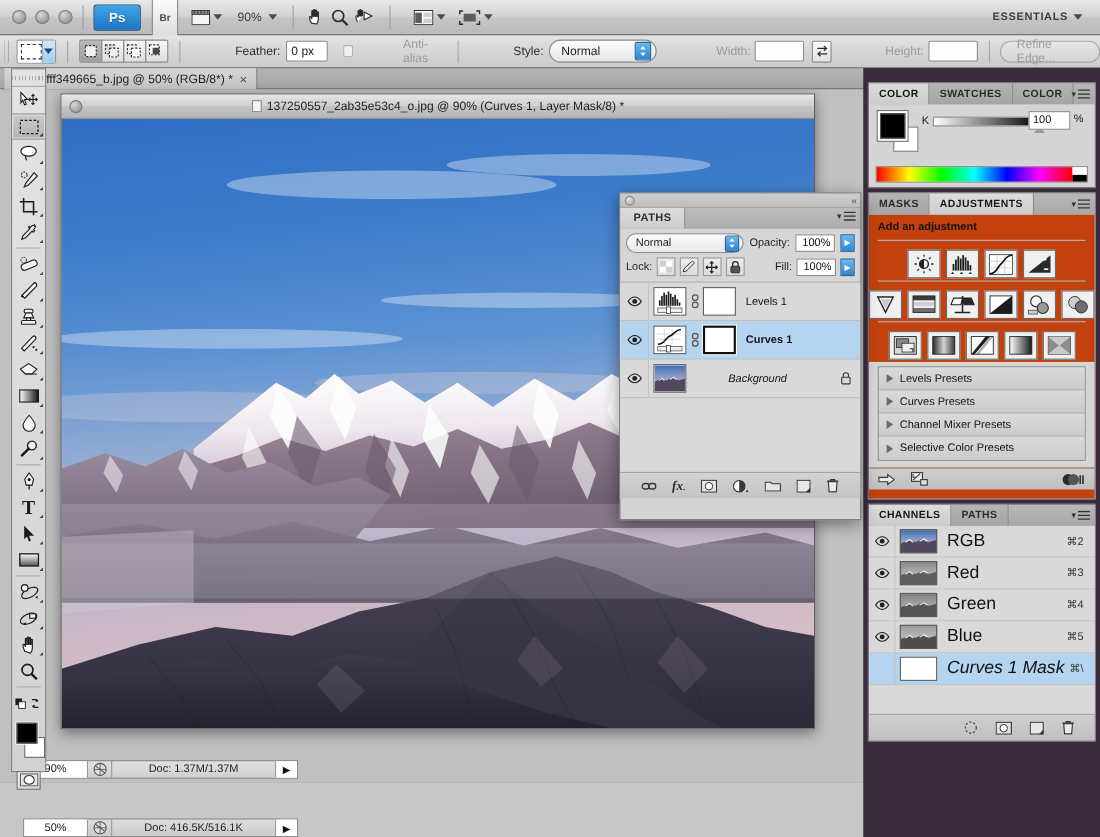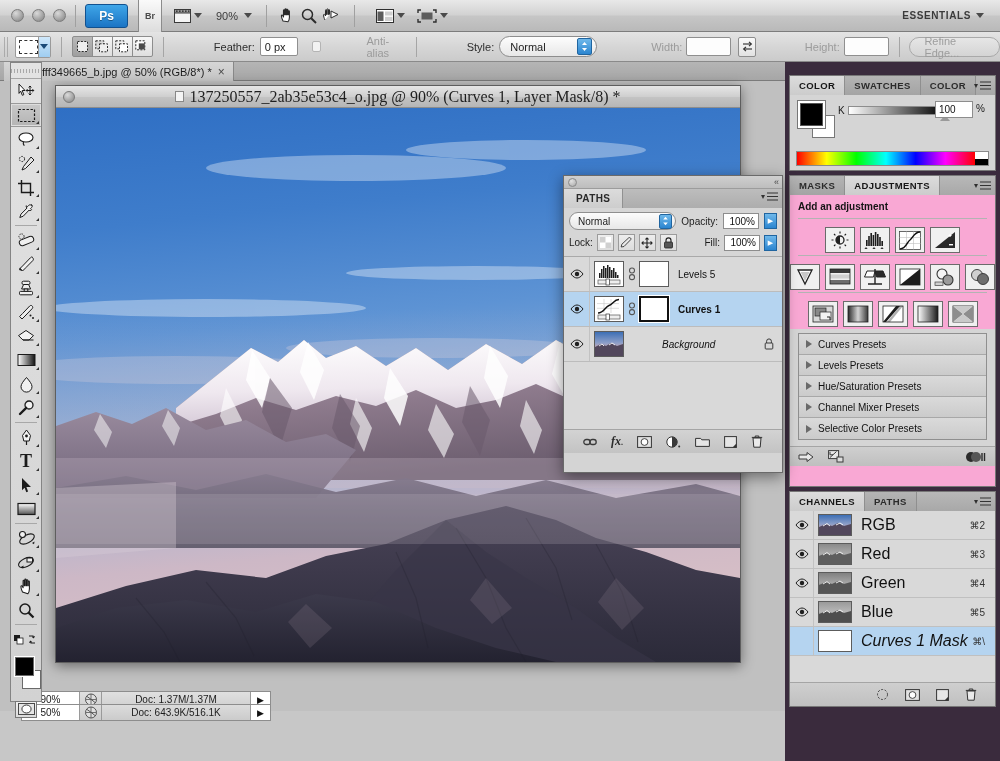--- a/index.html
+++ b/index.html
@@ -157,35 +157,35 @@
   .docwin .titlebar {
     height:22px;
     background:linear-gradient(180deg,#e6e6e6,#cfcfcf 50%,#c4c4c4 51%,#b6b6b6);
     border-bottom:1px solid #8d8d8d;
     display:flex;align-items:center;position:relative;
   }
   .docwin .titlebar .dot{
     margin-left:7px;width:12px;height:12px;border-radius:50%;
     background:radial-gradient(circle at 35% 30%,#dadada,#9c9c9c 70%,#858585);border:1px solid #7b7b7b;}
   .doctitle{
-    position:absolute;left:0;right:0;text-align:right;font-size:16px;color:#1f1f1f;
-    display:flex;align-items:center;justify-content:center;gap:5px;font-family:Liberation Serif, serif;
+    position:absolute;left:0;right:0;text-align:right;font-size:11px;color:#1f1f1f;
+    display:flex;align-items:center;justify-content:center;gap:5px;
   }
   .docpageicon{width:9px;height:11px;background:#f4f4f4;border:1px solid #888;}
   .canvas { position:absolute;left:0;top:22px;width:684px;height:554px;overflow:hidden;background:#7a7a7a; }
   .photo { position:absolute;left:0;top:0;width:684px;height:554px; }
 
   
   .docstatus {
     position:absolute;left:21px;top:691px;width:250px;height:17px;
     display:flex;align-items:stretch;
     background:linear-gradient(180deg,#e0e0e0,#d0d0d0);
     border:1px solid #8d8d8d;
   }
-  .docstatus.lower{ top:704px; background:linear-gradient(180deg,#dcdcdc,#cbcbcb); }
+  .docstatus.lower{ top:744px; background:linear-gradient(180deg,#dcdcdc,#cbcbcb); }
   .ds-zoom{width:58px;background:#fff;border-right:1px solid #9a9a9a;
     display:flex;align-items:center;justify-content:center;font-size:10px;color:#1a1a1a;}
   .ds-prev{width:22px;border-right:1px solid #9a9a9a;display:flex;align-items:center;justify-content:center;}
   .ds-doc{flex:1;display:flex;align-items:center;justify-content:center;font-size:10px;color:#1c1c1c;}
   .ds-arrow{width:20px;background:#fff;border-left:1px solid #9a9a9a;
     display:flex;align-items:center;justify-content:center;font-size:9px;color:#111;}
 
   
   .workspace{position:absolute;left:0;top:81px;width:785px;height:630px;background:#c0c0c0;}
   .workspace2{position:absolute;left:0;top:711px;width:785px;height:50px;background:#c7c7c7;}
@@ -260,21 +260,21 @@
     border-left:5px solid transparent;border-right:5px solid transparent;border-bottom:6px solid #9a9a9a;}
   .kfield{position:absolute;right:22px;top:6px;width:38px;height:17px;background:#fff;border:1px solid #8d8d8d;
     font-size:10px;display:flex;align-items:center;padding-left:3px;color:#111;}
   .kpct{position:absolute;right:10px;top:8px;font-size:10px;color:#1a1a1a;}
   .spectrum{position:absolute;left:6px;right:6px;bottom:4px;height:15px;border:1px solid #8a8a8a;display:flex;}
   .specgrad{flex:1;background:linear-gradient(90deg,#ff0000,#ffff00,#00ff00,#00ffff,#0000ff,#ff00ff,#ff0000);}
   .specbw{width:13px;display:flex;flex-direction:column;}
   .specbw i{flex:1;}
 
   
-  .adjbody{background:#f9a8d4;padding:6px 0 20px 0;}
+  .adjbody{background:#c2410c;padding:6px 0 8px 0;}
   .adjtitle{font-size:10px;font-weight:bold;color:#141414;padding:0 8px 6px 8px;}
   .adjhr{height:1px;background:#b3b3b3;margin:0 8px 6px 8px;}
   .adjrow{display:flex;justify-content:center;gap:5px;padding:2px 0;}
   .adjicon{width:30px;height:26px;border:1px solid #6b6b6b;background:#f0f0f0;
     display:flex;align-items:center;justify-content:center;overflow:hidden;position:relative;}
   .presets{padding:4px 8px 6px 8px;background:#d5d5d5;}
   .presetlist{border:1px solid #8f8f8f;background:#cfcfcf;}
   .presetitem{height:21px;display:flex;align-items:center;gap:6px;padding-left:7px;
     font-size:10px;color:#121212;border-bottom:1px solid #a8a8a8;
     background:linear-gradient(180deg,#dadada,#cbcbcb);}
@@ -796,21 +796,21 @@
   </div>
   <div class="docstatus lower">
     <div class="ds-zoom">50%</div>
     <div class="ds-prev">
       <svg width="14" height="13" viewBox="0 0 14 13">
           <circle cx="7" cy="6.5" r="5.5" fill="#e0e0e0" stroke="#555"></circle>
           <path d="M1.8 6.5h10.4M7 1v11" stroke="#555" stroke-width=".8"></path>
           <path d="M3 3.5 Q7 6 11 9.5" stroke="#555" fill="none"></path>
         </svg>
     </div>
-    <div class="ds-doc">Doc: 643.9K/516.1K</div>
+    <div class="ds-doc">Doc: 416.5K/516.1K</div>
     <div class="ds-arrow">▶</div>
   </div>
 
   <div class="layerspanel">
     <div class="lp-drag">
       <div class="lp-dot"></div>
       <div class="lp-dd">«</div>
     </div>
     <div class="lp-tabs">
       <div class="lp-tab">PATHS</div>
@@ -903,21 +903,21 @@
           </div>
           <div class="linkicon">
             <svg width="8" height="14" viewBox="0 0 8 14">
                 <g fill="none" stroke="#555" stroke-width="1.1">
                   <rect x="1.5" y="1" width="5" height="5" rx="2.4"></rect>
                   <rect x="1.5" y="7.6" width="5" height="5" rx="2.4"></rect>
                 </g>
               </svg>
           </div>
           <div class="maskthumb"></div>
-          <span class="lname">Levels 5</span>
+          <span class="lname">Levels 1</span>
         </div>
 
         <div class="layerrow active">
           <div class="eyecell">
             <svg width="14" height="10" viewBox="0 0 14 10">
                 <path d="M1 5c2-3 4.5-4 6-4s4 1 6 4c-2 3-4.5 4-6 4S3 8 1 5z" fill="none" stroke="#1f1f1f" stroke-width="1"></path>
                 <circle cx="7" cy="5" r="2.2" fill="#1f1f1f"></circle>
               </svg>
           </div>
           <div class="thumb">
@@ -1217,29 +1217,25 @@
                 <path d="M2 2h20L12 10z" fill="#c9c9c9"></path>
                 <path d="M2 18h20L12 10z" fill="#c9c9c9"></path>
               </svg>
           </div>
         </div>
 
         <div class="presets">
           <div class="presetlist">
             <div class="presetitem">
               <span class="ptri"></span>
-              <span>Curves Presets</span>
-            </div>
-            <div class="presetitem">
-              <span class="ptri"></span>
               <span>Levels Presets</span>
             </div>
             <div class="presetitem">
               <span class="ptri"></span>
-              <span>Hue/Saturation Presets</span>
+              <span>Curves Presets</span>
             </div>
             <div class="presetitem">
               <span class="ptri"></span>
               <span>Channel Mixer Presets</span>
             </div>
             <div class="presetitem">
               <span class="ptri"></span>
               <span>Selective Color Presets</span>
             </div>
           </div>

